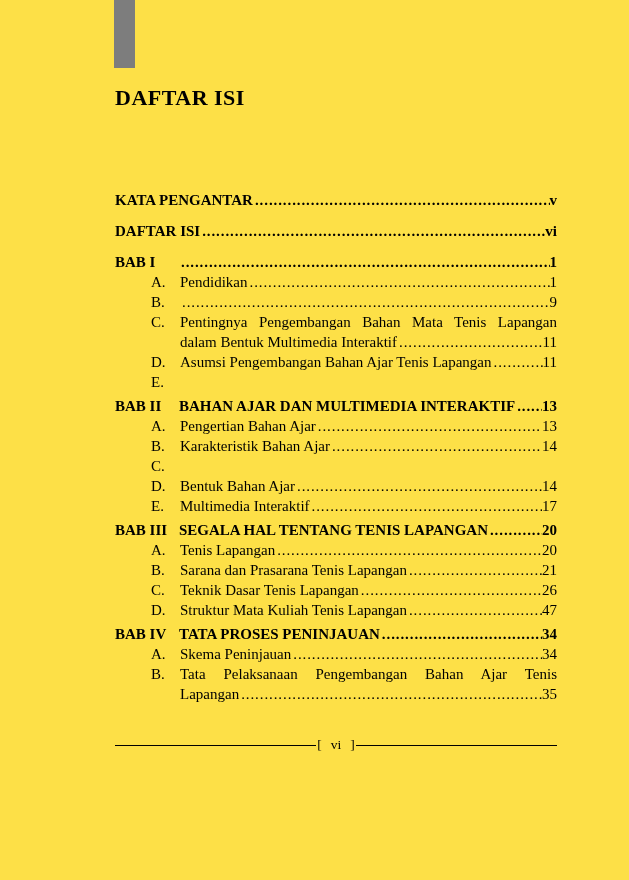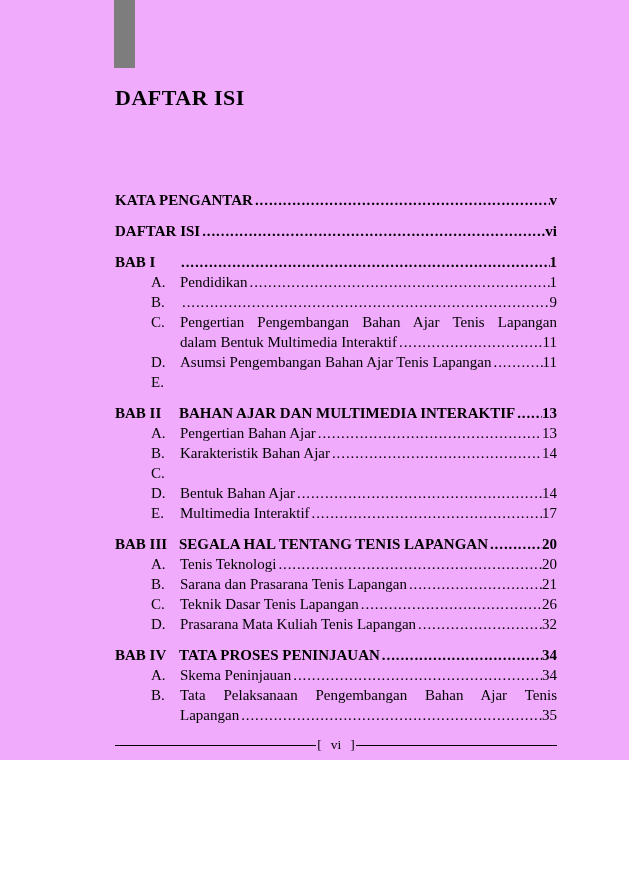--- a/index.html
+++ b/index.html
@@ -5,22 +5,22 @@
   * { margin: 0; padding: 0; box-sizing: border-box; }
   html, body { background: #ffffff; }
   body {
     width: 629px; height: 880px;
     font-family: "Liberation Serif", "DejaVu Serif", serif;
     color: #000000;
     overflow: hidden;
   }
   .page {
     position: relative;
-    width: 629px; height: 760px;
-    background: #f0abfc;
+    width: 629px; height: 880px;
+    background: #fde047;
   }
   .accent-bar {
     position: absolute;
     left: 114px; top: 0;
     width: 21px; height: 68px;
     background: #7d7d7d;
   }
   .content {
     position: absolute;
     left: 115px; top: 0;
@@ -51,21 +51,21 @@
     white-space: nowrap;
     padding-left: 2px;
     padding-right: 2px;
   }
   .leader::after {
     content: "........................................................................................................................................";
     letter-spacing: 0.9px;
   }
   .pg { white-space: nowrap; }
   .front-row { margin-bottom: 11px; }
-  .chapter { margin-top: 11px; }
+  .chapter { margin-top: 4px; }
   .chap-head .bab { width: 64px; flex: none; }
   .item { display: flex; padding-left: 36px; }
   .item .letter { width: 29px; flex: none; }
   .item .body { flex: 1 1 auto; min-width: 0; }
   .jline {
     text-align: justify;
     text-align-last: justify;
   }
   .footer {
     position: absolute;
@@ -129,21 +129,21 @@
           <div class="body">
             <div class="row">
               <span class="leader"></span>
               <span class="pg">9</span>
             </div>
           </div>
         </div>
         <div class="item">
           <span class="letter">C.</span>
           <div class="body">
-            <div class="jline">Pengertian Pengembangan Bahan Ajar Tenis Lapangan</div>
+            <div class="jline">Pentingnya Pengembangan Bahan Mata Tenis Lapangan</div>
             <div class="row">
               <span class="t">dalam Bentuk Multimedia Interaktif</span>
               <span class="leader"></span>
               <span class="pg">11</span>
             </div>
           </div>
         </div>
         <div class="item">
           <span class="letter">D.</span>
           <div class="body">
@@ -215,21 +215,21 @@
         <div class="row b chap-head">
           <span class="bab">BAB III</span>
           <span class="t">SEGALA HAL TENTANG TENIS LAPANGAN</span>
           <span class="leader"></span>
           <span class="pg">20</span>
         </div>
         <div class="item">
           <span class="letter">A.</span>
           <div class="body">
             <div class="row">
-              <span class="t">Tenis Teknologi</span>
+              <span class="t">Tenis Lapangan</span>
               <span class="leader"></span>
               <span class="pg">20</span>
             </div>
           </div>
         </div>
         <div class="item">
           <span class="letter">B.</span>
           <div class="body">
             <div class="row">
               <span class="t">Sarana dan Prasarana Tenis Lapangan</span>
@@ -245,23 +245,23 @@
               <span class="t">Teknik Dasar Tenis Lapangan</span>
               <span class="leader"></span>
               <span class="pg">26</span>
             </div>
           </div>
         </div>
         <div class="item">
           <span class="letter">D.</span>
           <div class="body">
             <div class="row">
-              <span class="t">Prasarana Mata Kuliah Tenis Lapangan</span>
-              <span class="leader"></span>
-              <span class="pg">32</span>
+              <span class="t">Struktur Mata Kuliah Tenis Lapangan</span>
+              <span class="leader"></span>
+              <span class="pg">47</span>
             </div>
           </div>
         </div>
       </div>
 
       <div class="chapter">
         <div class="row b chap-head">
           <span class="bab">BAB IV</span>
           <span class="t">TATA PROSES PENINJAUAN</span>
           <span class="leader"></span>

